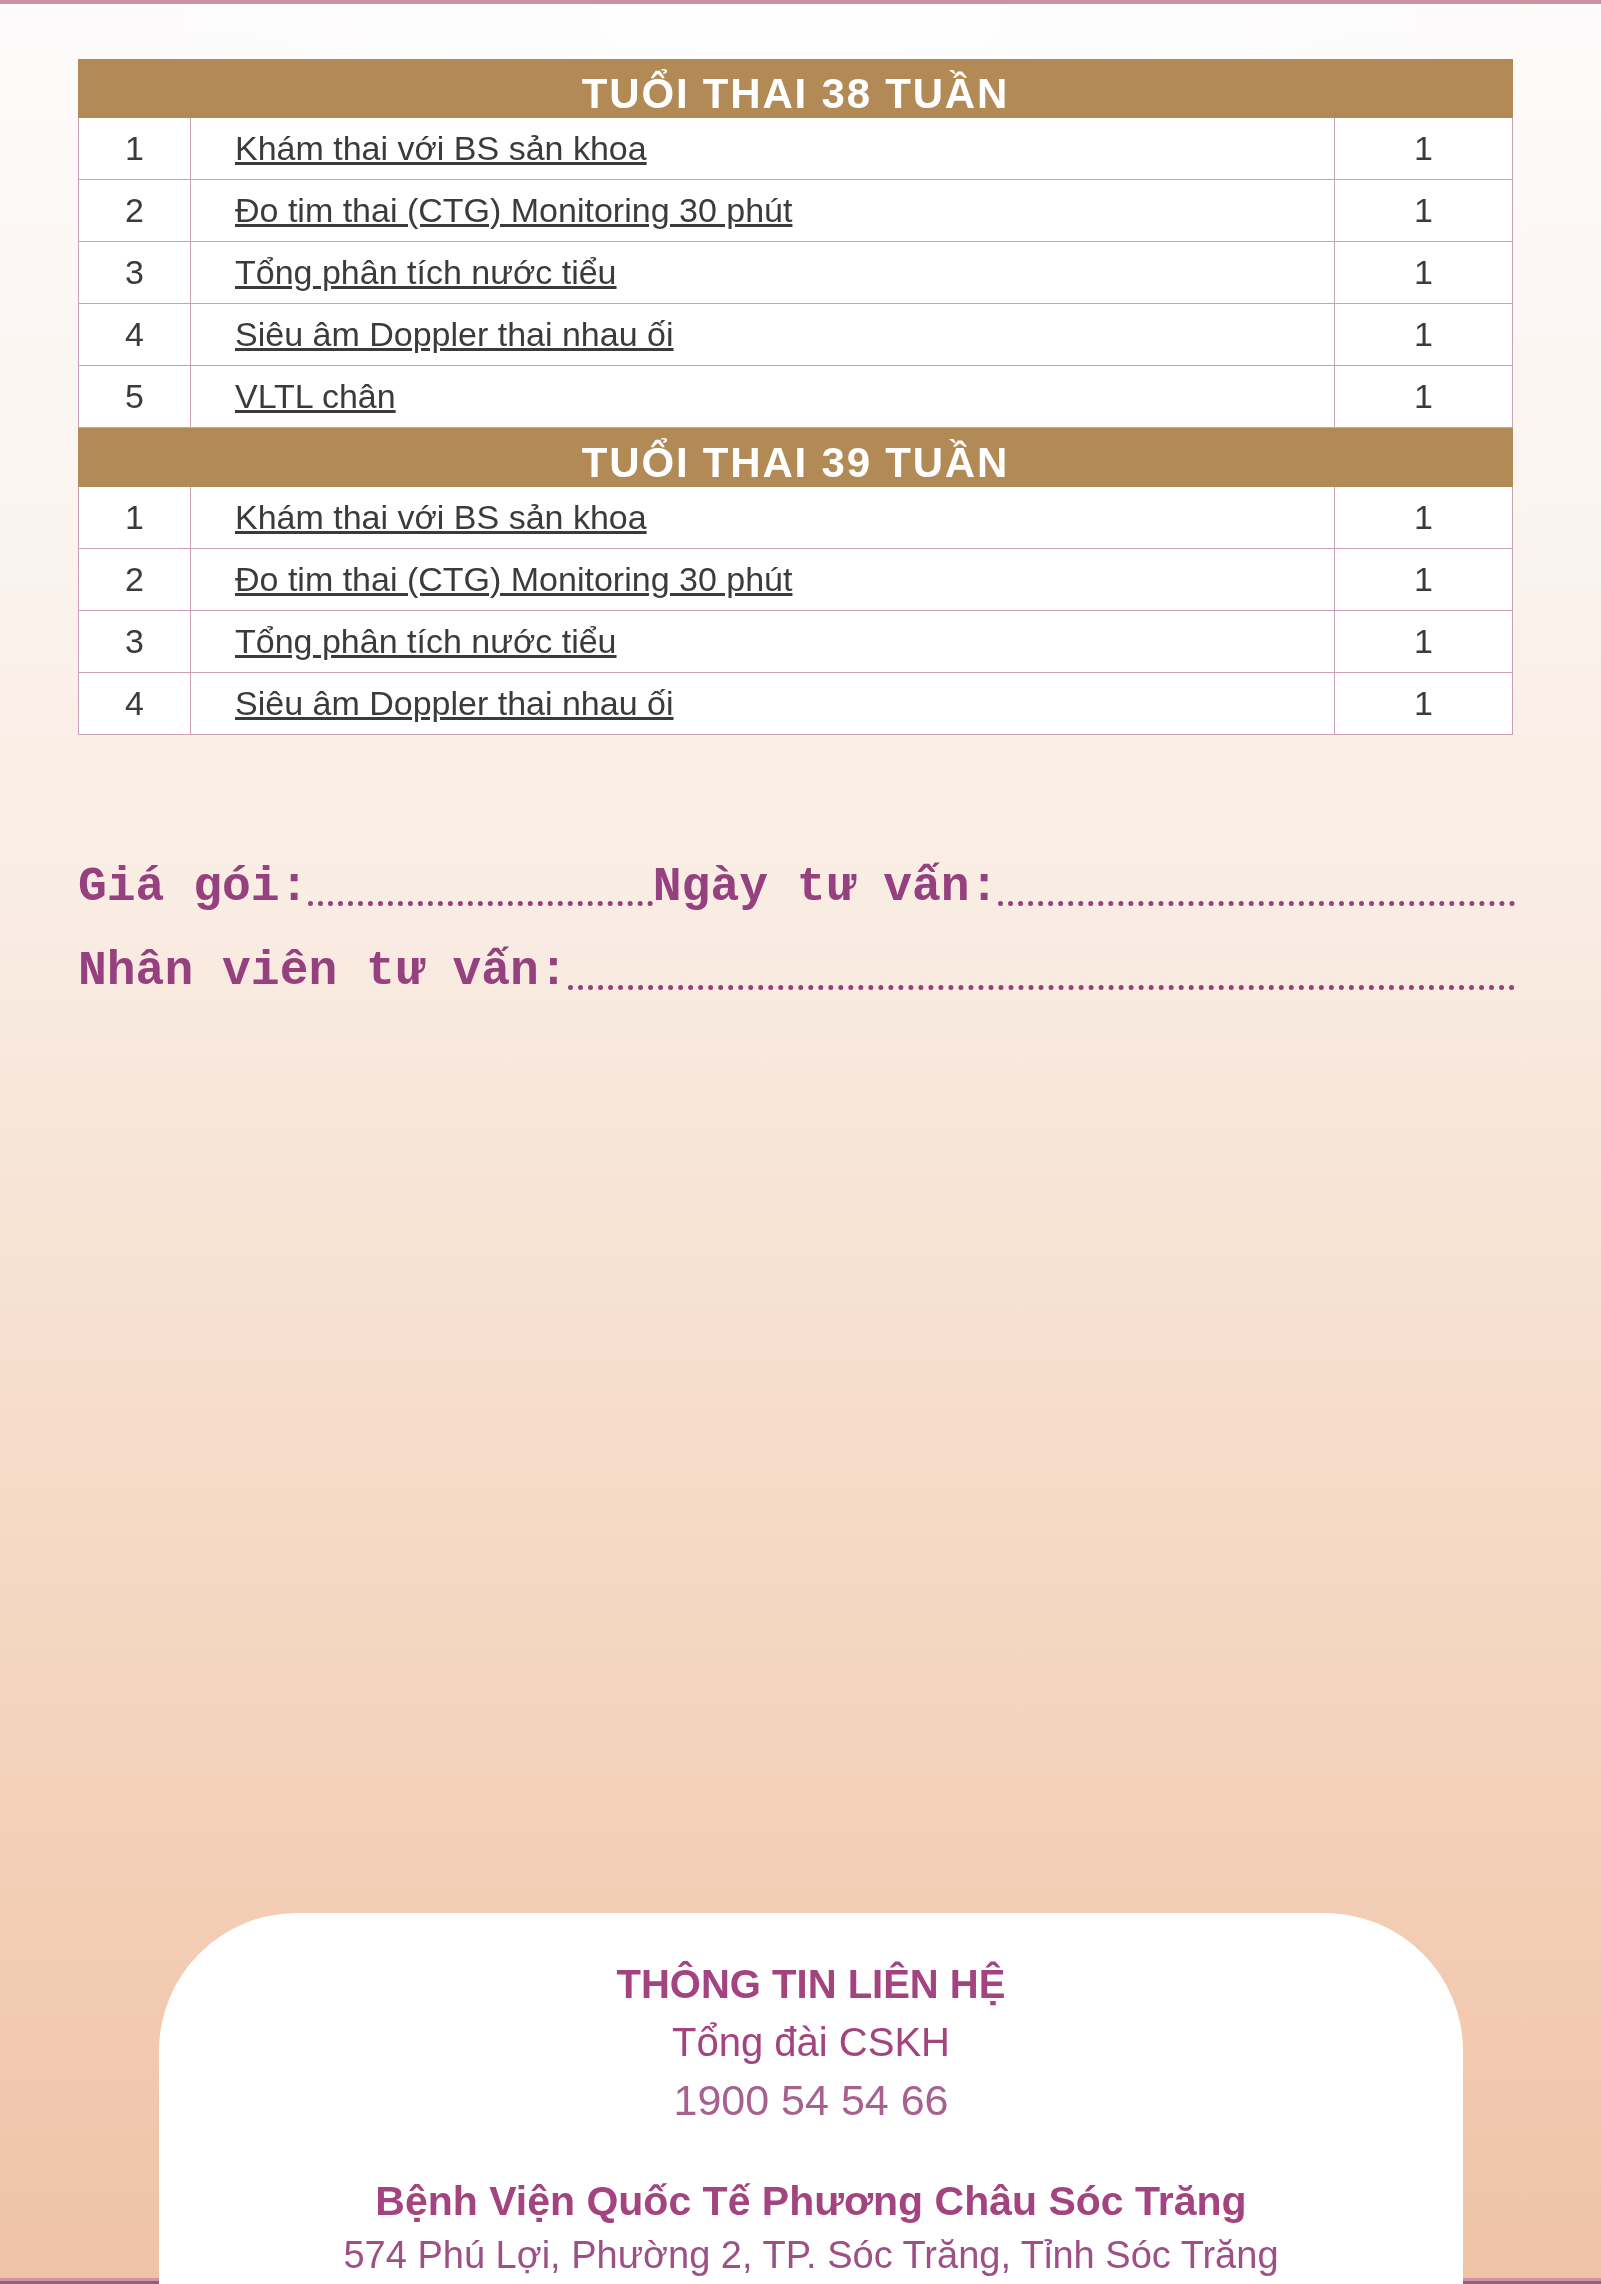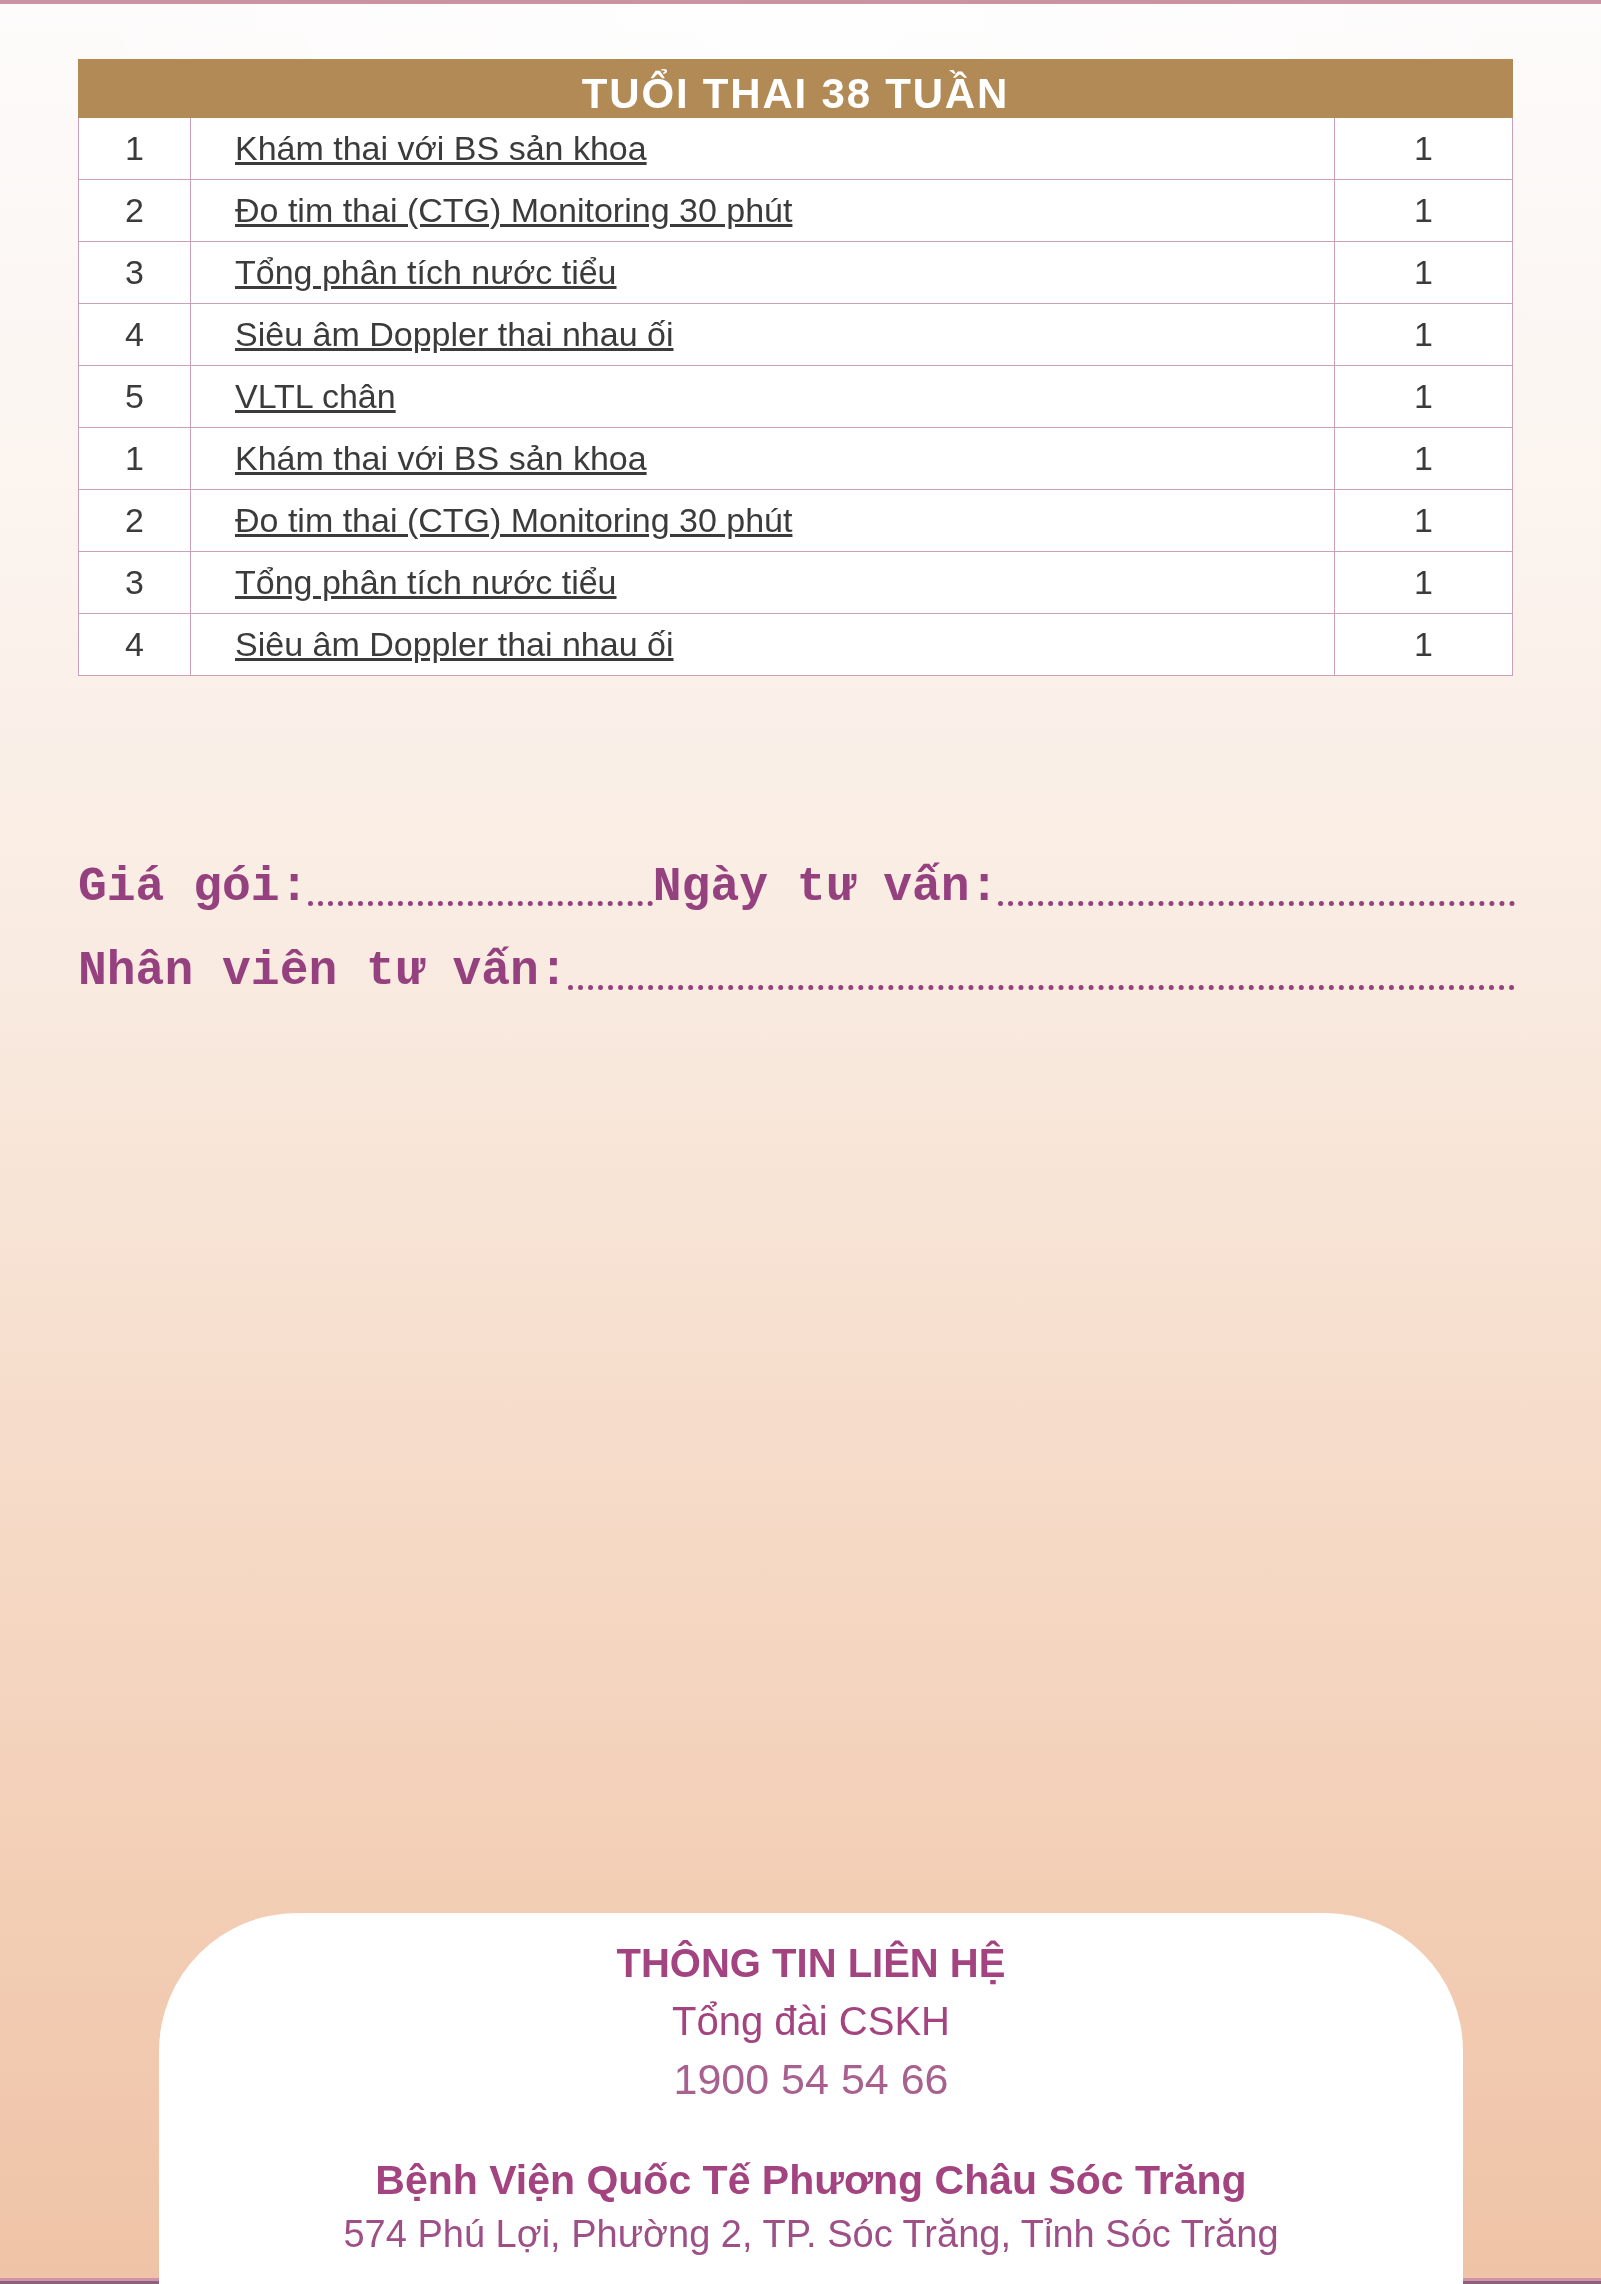--- a/index.html
+++ b/index.html
@@ -46,21 +46,21 @@
   
   .bottom-strip{position:absolute;left:0;bottom:0;width:100%;height:7.3px;}
   .bottom-strip .pinkline{height:3.7px;background:#d193aa;}
   .bottom-strip .plumline{height:3.7px;background:#8d617b;}
 
   
   .contact-card{
     position:absolute;left:159px;top:1913px;width:1304px;height:372px;
     background:#ffffff;border-radius:138px 138px 0 0;
     display:flex;flex-direction:column;align-items:center;
-    text-align:center;box-sizing:border-box;padding-top:28px;
+    text-align:center;box-sizing:border-box;padding-top:49px;
   }
   .ct-heading{color:#a3437f;font-size:40px;font-weight:bold;margin-bottom:13px;}
   .ct-sub{color:#a3437f;font-size:40px;font-weight:normal;margin-bottom:11px;}
   .ct-phone{color:#a8618f;font-size:43px;margin-bottom:53px;}
   .ct-hospital{color:#a3437f;font-size:41px;font-weight:bold;margin-bottom:9.2px;}
   .ct-address{color:#9d4f86;font-size:38px;}
 </style>
 </head>
 <body>
 
@@ -95,20 +95,23 @@
       <div class="t-row">
         <div class="cell c-no">4</div>
         <div class="cell c-name">Siêu âm Doppler thai nhau ối</div>
         <div class="cell c-qty">1</div>
       </div>
       <div class="t-row">
         <div class="cell c-no">5</div>
         <div class="cell c-name">VLTL chân</div>
         <div class="cell c-qty">1</div>
       </div>
+      <div class="t-header">
+        <span>TUỔI THAI 39 TUẦN</span>
+      </div>
       <div class="t-row">
         <div class="cell c-no">1</div>
         <div class="cell c-name">Khám thai với BS sản khoa</div>
         <div class="cell c-qty">1</div>
       </div>
       <div class="t-row">
         <div class="cell c-no">2</div>
         <div class="cell c-name">Đo tim thai (CTG) Monitoring 30 phút</div>
         <div class="cell c-qty">1</div>
       </div>

